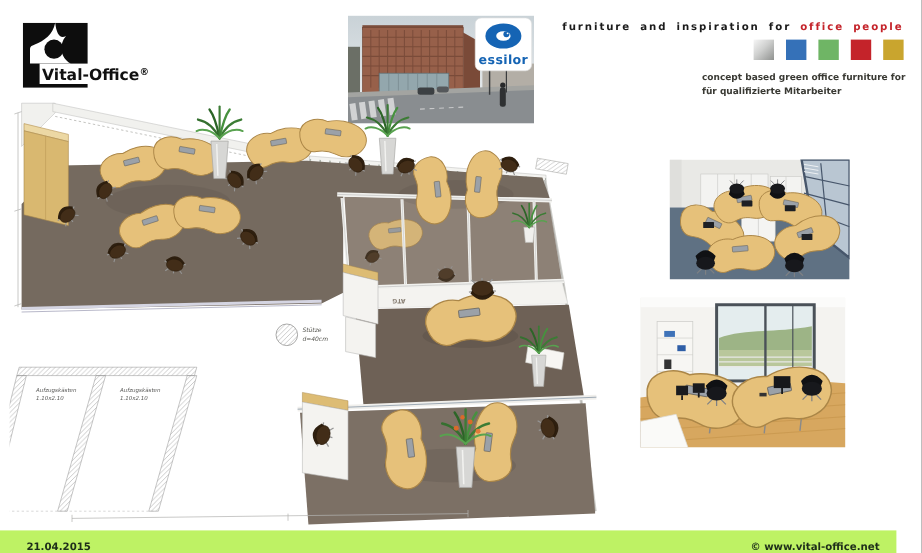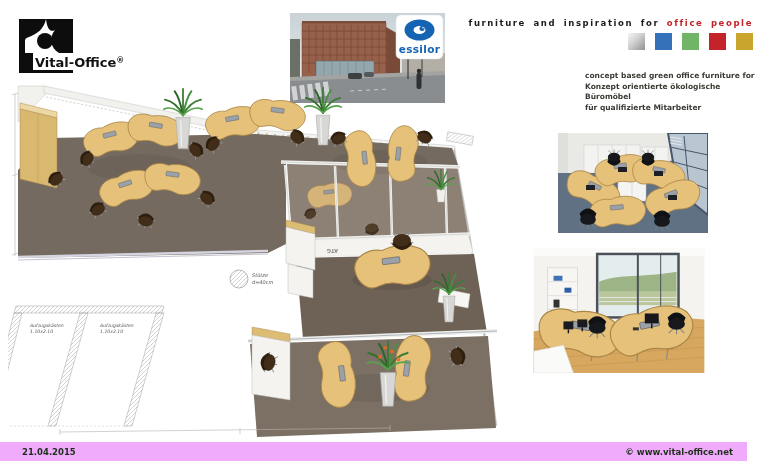--- a/index.html
+++ b/index.html
@@ -9,21 +9,21 @@
   svg text { font-family:"DejaVu Sans", sans-serif; }
 
   
   .logo { position:absolute; left:19px; top:19px; }
   .tagline { position:absolute; top:18px; right:15px; font-size:8.5px; font-weight:bold;
              letter-spacing:1.6px; word-spacing:3px; color:#1b1b1b; white-space:nowrap; }
   .tagline .red { color:#c4232a; }
   .palette { position:absolute; top:33px; right:15px; display:flex; gap:10px; }
   .sq { width:17px; height:17px; }
   .sq-silver { background:linear-gradient(135deg,#f6f6f6 0%,#cfd0cf 45%,#8f918f 100%); }
-  .concept { position:absolute; left:585px; top:71px; width:180px; font-size:7.5px; font-weight:bold;
+  .concept { position:absolute; left:585px; top:60px; width:180px; font-size:7.5px; font-weight:bold;
              line-height:10.5px; color:#3a3a34; }
 
   .building-photo { position:absolute; left:290px; top:13px; }
   .photo-1 { position:absolute; left:558px; top:133px; }
   .photo-2 { position:absolute; left:533px; top:248px; }
   .plan { position:absolute; left:8px; top:82px; }
 
   
   .footer { position:absolute; left:0; top:442px; width:747px; height:19px;
             display:flex; justify-content:space-between; align-items:center;
@@ -107,21 +107,20 @@
   <div class="palette">
     <div class="sq sq-silver"></div>
     <div class="sq" style="background: rgb(53, 113, 184);"></div>
     <div class="sq" style="background: rgb(111, 181, 101);"></div>
     <div class="sq" style="background: rgb(196, 35, 42);"></div>
     <div class="sq" style="background: rgb(201, 165, 46);"></div>
   </div>
 
   <div class="concept">
     <div>concept based green office furniture for</div>
-    <div>Konzept orientierte ökologische Büromöbel</div>
     <div>für qualifizierte Mitarbeiter</div>
   </div>
 
   <svg class="building-photo" width="155" height="90" viewBox="0 0 155 90">
     <rect width="155" height="90" fill="url(#sky)"></rect>
     <rect x="0" y="26" width="10" height="44" fill="#6b6f66"></rect>
     <g>
       <rect x="12" y="8" width="84" height="4" fill="#7c4d3b"></rect>
       <rect x="12" y="10" width="84" height="58" fill="#97604a" stroke="#6f4434" stroke-width="0.5"></rect>
       <g stroke="#6f4434" stroke-width="0.6">
@@ -423,18 +422,18 @@
       <line x1="136" y1="94" x2="134" y2="112" stroke="#8a8a8a" stroke-width="1.2"></line>
       <use href="#desk" transform="translate(120,88) rotate(-12) scale(1.5)"></use>
       <rect x="112" y="66" width="14" height="10" fill="#17181b"></rect>
         <line x1="119" y1="76" x2="119" y2="81" stroke="#17181b" stroke-width="1.5"></line>
       <rect x="100" y="80" width="6" height="3" fill="#333333"></rect>
       <use href="#chairDark" transform="translate(144,74) scale(1.3)"></use>
     </g>
     <polygon points="0,104 30,98 40,126 0,126" fill="#fafaf8" stroke="#dddddb" stroke-width="0.6"></polygon>
   </svg>
 
-  <div class="footer" style="background: #f0abfc;">
+  <div class="footer" style="background: #bef264; align-items: flex-end;">
     <span>21.04.2015</span>
     <span>© www.vital-office.net</span>
   </div>
 
 </div>
 
 </body></html>

